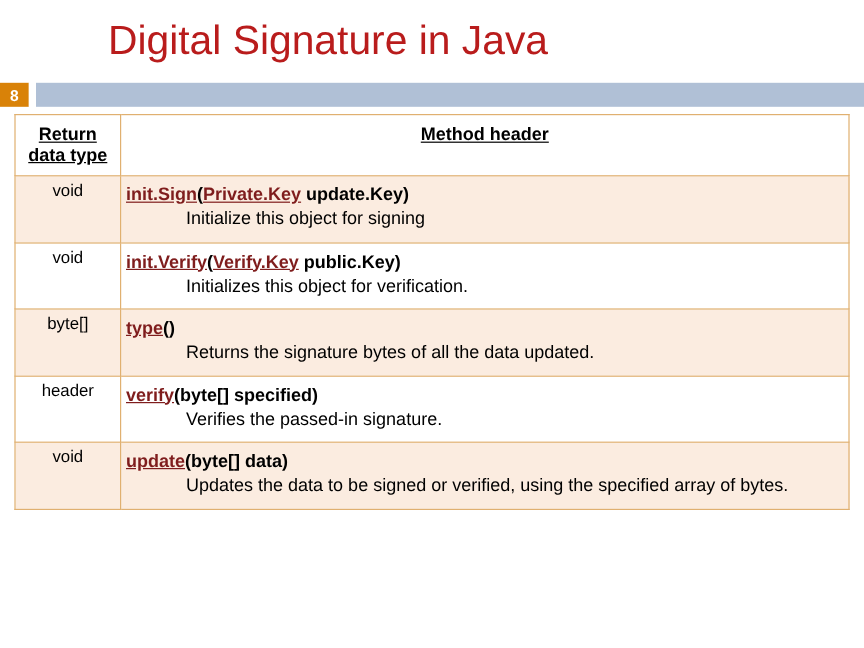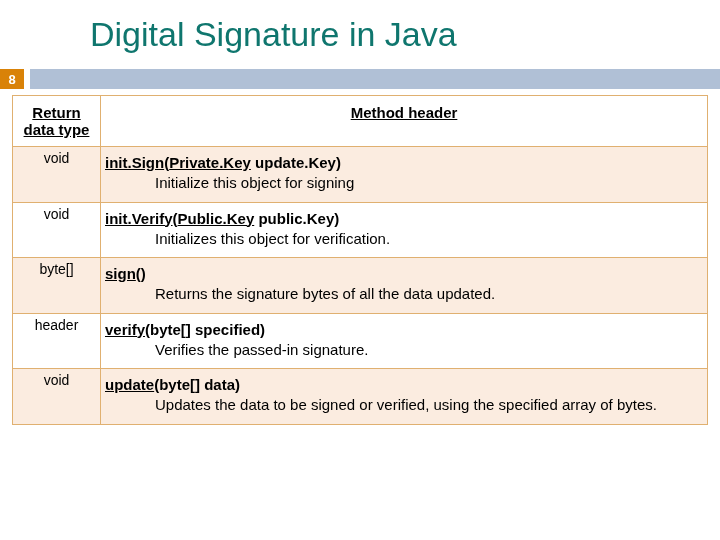--- a/index.html
+++ b/index.html
@@ -5,21 +5,21 @@
   * { box-sizing: border-box; margin: 0; padding: 0; }
   body {
     width: 720px;
     height: 540px;
     font-family: Arial, sans-serif;
     background: #ffffff;
     overflow: hidden;
   }
   .title {
     font-size: 34px;
-    color: #0f766e;
+    color: #b91c1c;
     padding: 15px 12px 15px 90px;
     font-weight: normal;
   }
   .badge-row {
     display: flex;
     align-items: stretch;
     height: 20px;
   }
   .page-num {
     background: #d98208;
@@ -62,21 +62,21 @@
     text-align: center;
     font-size: 14px;
     padding-top: 3px;
   }
   td.mh {
     padding: 6px 4px 8px 4px;
     line-height: 1.35;
   }
   .stripe { background: #fbece0; }
   .link {
-    color: #000000;
+    color: #7f1d1d;
     text-decoration: underline;
   }
   .bold-part { font-weight: bold; }
   .desc {
     display: block;
     padding-left: 50px;
   }
 </style>
 </head>
 <body>
@@ -96,25 +96,25 @@
       <th> Method header</th>
     </tr>
   </thead>
   <tbody id="tbody">
       <tr class="stripe">
         <td class="rt">void</td>
         <td class="mh"><span class="bold-part"><span class="link">init.Sign</span><span>(</span><span class="link">Private.Key</span><span> update.Key)</span></span><span class="desc">Initialize this object for signing</span></td>
       </tr>
       <tr>
         <td class="rt">void</td>
-        <td class="mh"><span class="bold-part"><span class="link">init.Verify</span><span>(</span><span class="link">Public.Key</span><span> public.Key)</span></span><span class="desc">Initializes this object for verification.</span></td>
+        <td class="mh"><span class="bold-part"><span class="link">init.Verify</span><span>(</span><span class="link">Verify.Key</span><span> public.Key)</span></span><span class="desc">Initializes this object for verification.</span></td>
       </tr>
       <tr class="stripe">
         <td class="rt">byte[]</td>
-        <td class="mh"><span class="bold-part"><span class="link">sign</span><span>()</span><span></span></span><span class="desc">Returns the signature bytes of all the data updated.</span></td>
+        <td class="mh"><span class="bold-part"><span class="link">type</span><span>()</span><span></span></span><span class="desc">Returns the signature bytes of all the data updated.</span></td>
       </tr>
       <tr>
         <td class="rt">header</td>
         <td class="mh"><span class="bold-part"><span class="link">verify</span><span></span><span>(byte[] specified)</span></span><span class="desc">Verifies the passed-in signature.</span></td>
       </tr>
       <tr class="stripe">
         <td class="rt">void</td>
         <td class="mh"><span class="bold-part"><span class="link">update</span><span></span><span>(byte[] data)</span></span><span class="desc">Updates the data to be signed or verified, using the specified array of bytes.</span></td>
       </tr>
     </tbody>

